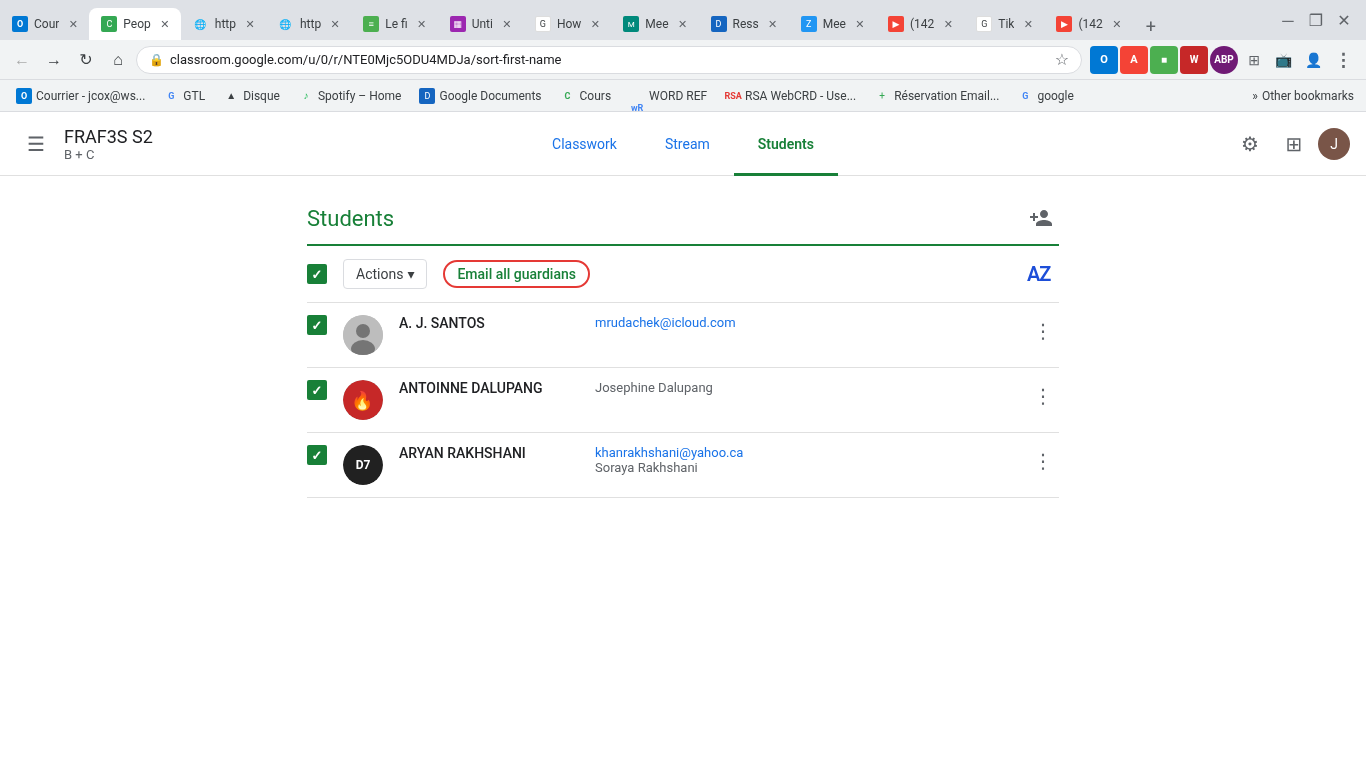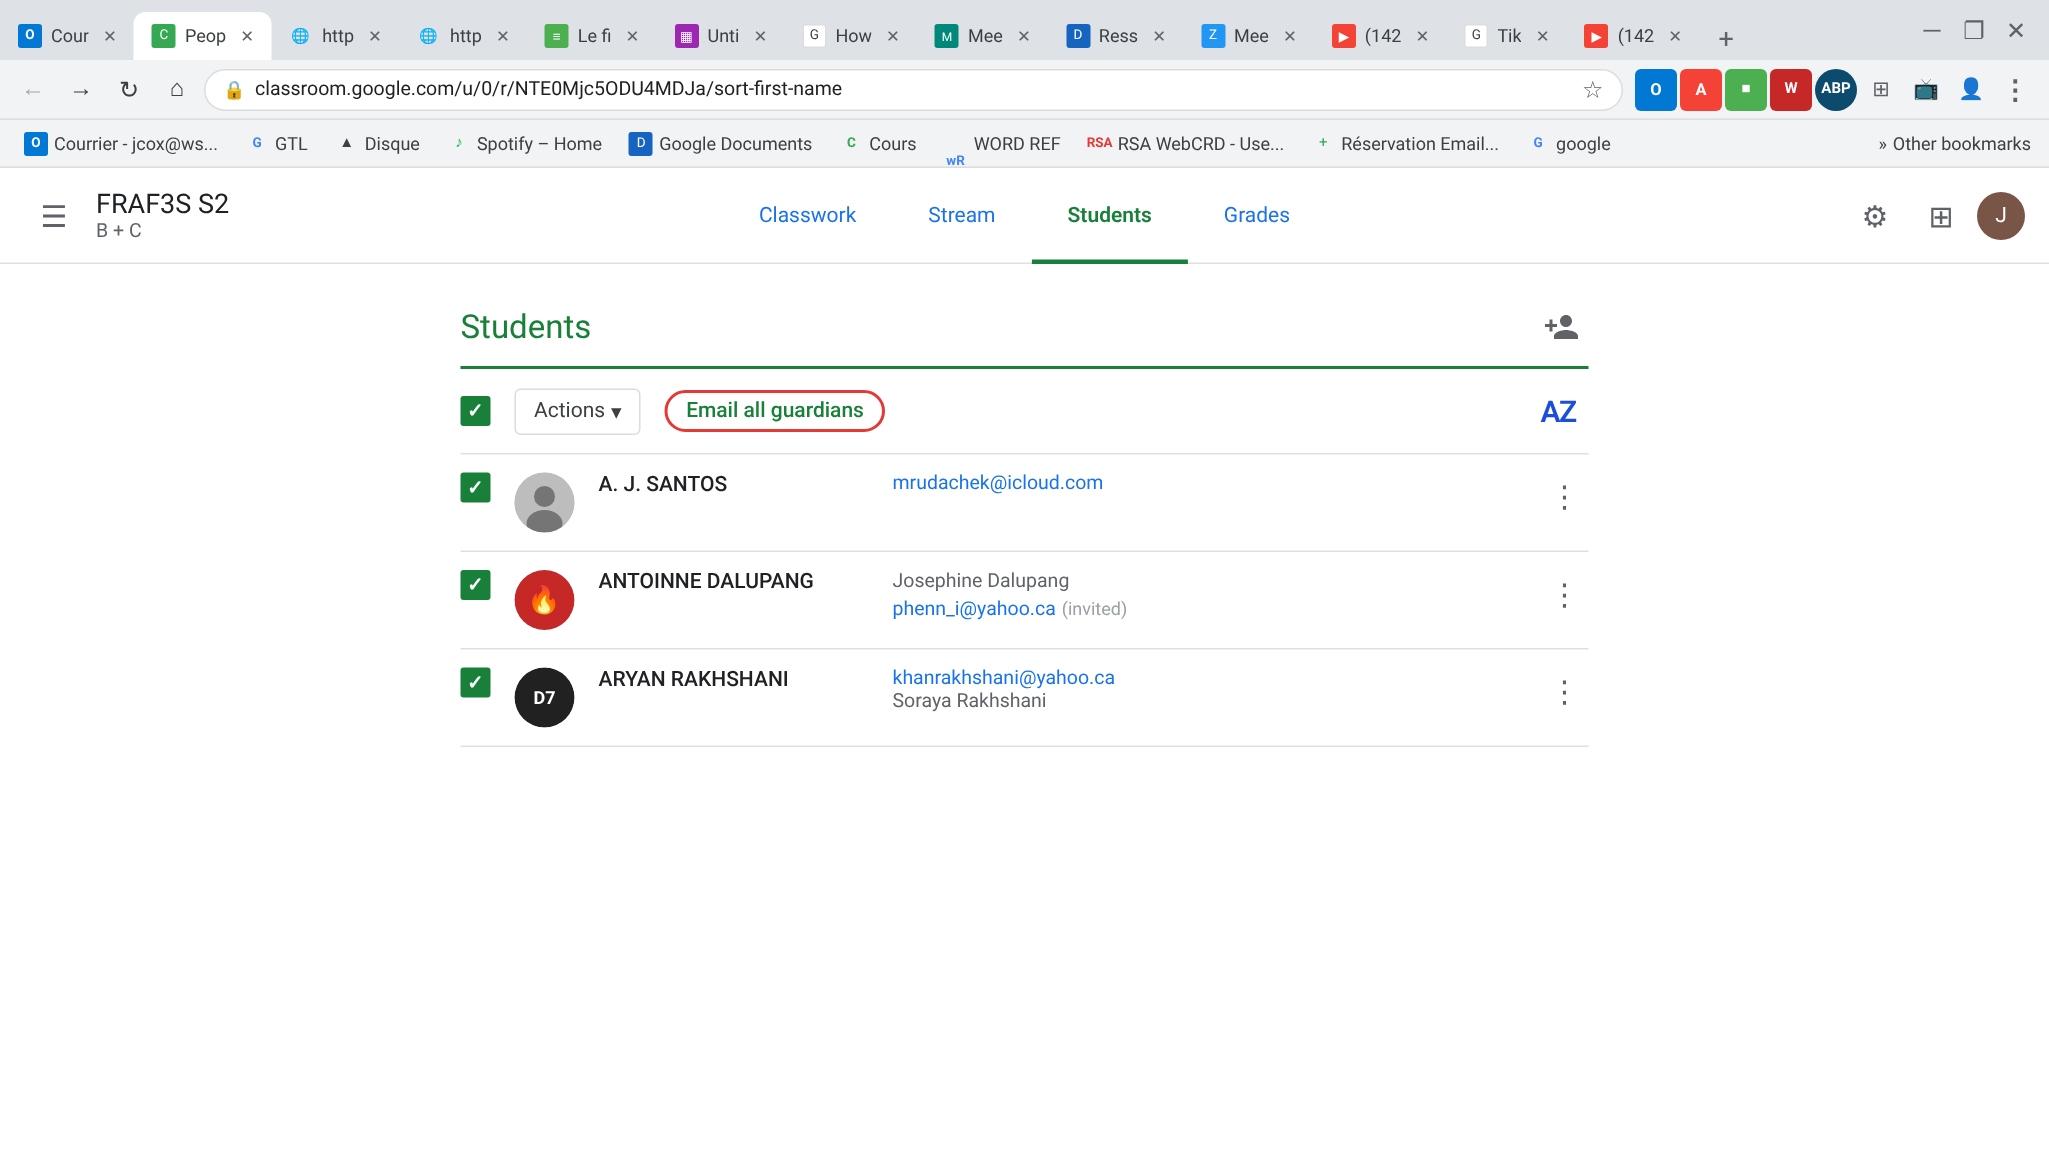--- a/index.html
+++ b/index.html
@@ -535,21 +535,21 @@
   <div class="address-bar">
     <span class="lock-icon">🔒</span>
     <span class="address-text">classroom.google.com/u/0/r/NTE0Mjc5ODU4MDJa/sort-first-name</span>
     <span style="color:#5f6368; font-size:16px;">☆</span>
   </div>
   <div class="browser-toolbar-icons">
     <div class="toolbar-icon" style="background:#0078d4; border-radius:4px; color:white; font-size:11px; font-weight:bold;">O</div>
     <div class="toolbar-icon" style="background:#f44336; border-radius:4px; color:white; font-size:11px; font-weight:bold;">A</div>
     <div class="toolbar-icon" style="background:#4caf50; border-radius:4px; color:white; font-size:10px;">■</div>
     <div class="toolbar-icon" style="background:#c62828; border-radius:4px; color:white; font-size:10px; font-weight:bold;">W</div>
-    <div class="toolbar-icon" style="background:#0c4a6e; border-radius:50%; color:white; font-size:10px; font-weight:bold;">ABP</div>
+    <div class="toolbar-icon" style="background:#701a75; border-radius:50%; color:white; font-size:10px; font-weight:bold;">ABP</div>
     <div class="toolbar-icon" style="font-size:14px; color:#5f6368;">⊞</div>
     <div class="toolbar-icon" style="font-size:14px;">📺</div>
     <div class="toolbar-icon" style="font-size:14px;">👤</div>
     <div class="toolbar-icon" style="font-size:18px; font-weight:bold; letter-spacing:1px;">⋮</div>
   </div>
 </div>
 
 <div class="bookmarks-bar">
   <div class="bookmark-item">
     <div class="bookmark-favicon fav-outlook" style="font-size:9px; font-weight:bold; color:white; background:#0078d4; border-radius:2px; width:16px; height:16px; display:flex; align-items:center; justify-content:center;">O</div>
@@ -609,23 +609,20 @@
     <div class="nav-tabs">
       <div class="nav-tab classwork-tab">
         <span>Classwork</span>
       </div>
       <div class="nav-tab stream-tab">
         <span>Stream</span>
       </div>
       <div class="nav-tab people-tab active">
         <span>Students</span>
       </div>
-      <div class="nav-tab grades-tab">
-        <span>Grades</span>
-      </div>
     </div>
 
     <div class="header-right">
       <div class="header-icon">⚙</div>
       <div class="header-icon">⊞</div>
       <div class="avatar" style="background: #795548; display:flex; align-items:center; justify-content:center; color:white; font-size:14px;">J</div>
     </div>
   </div>
 
   <div class="main-content">
@@ -671,24 +668,20 @@
       </div>
 
       <div class="student-row">
         <div class="checkbox-green"></div>
         <div class="student-avatar">
           <div class="avatar-antoinne" style="width:40px;height:40px;">🔥</div>
         </div>
         <div class="student-name">ANTOINNE DALUPANG</div>
         <div class="student-info">
           <div class="guardian-name">Josephine Dalupang</div>
-          <div>
-            <span class="guardian-email">phenn_i@yahoo.ca</span>
-            <span class="guardian-invited"> (invited)</span>
-          </div>
         </div>
         <div class="more-btn">⋮</div>
       </div>
 
       <div class="student-row">
         <div class="checkbox-green"></div>
         <div class="student-avatar">
           <div class="avatar-aryan" style="width:40px;height:40px; background:#212121; border-radius:50%; display:flex; align-items:center; justify-content:center; color:white; font-size:12px; font-weight:bold;">D7</div>
         </div>
         <div class="student-name">ARYAN RAKHSHANI</div>

